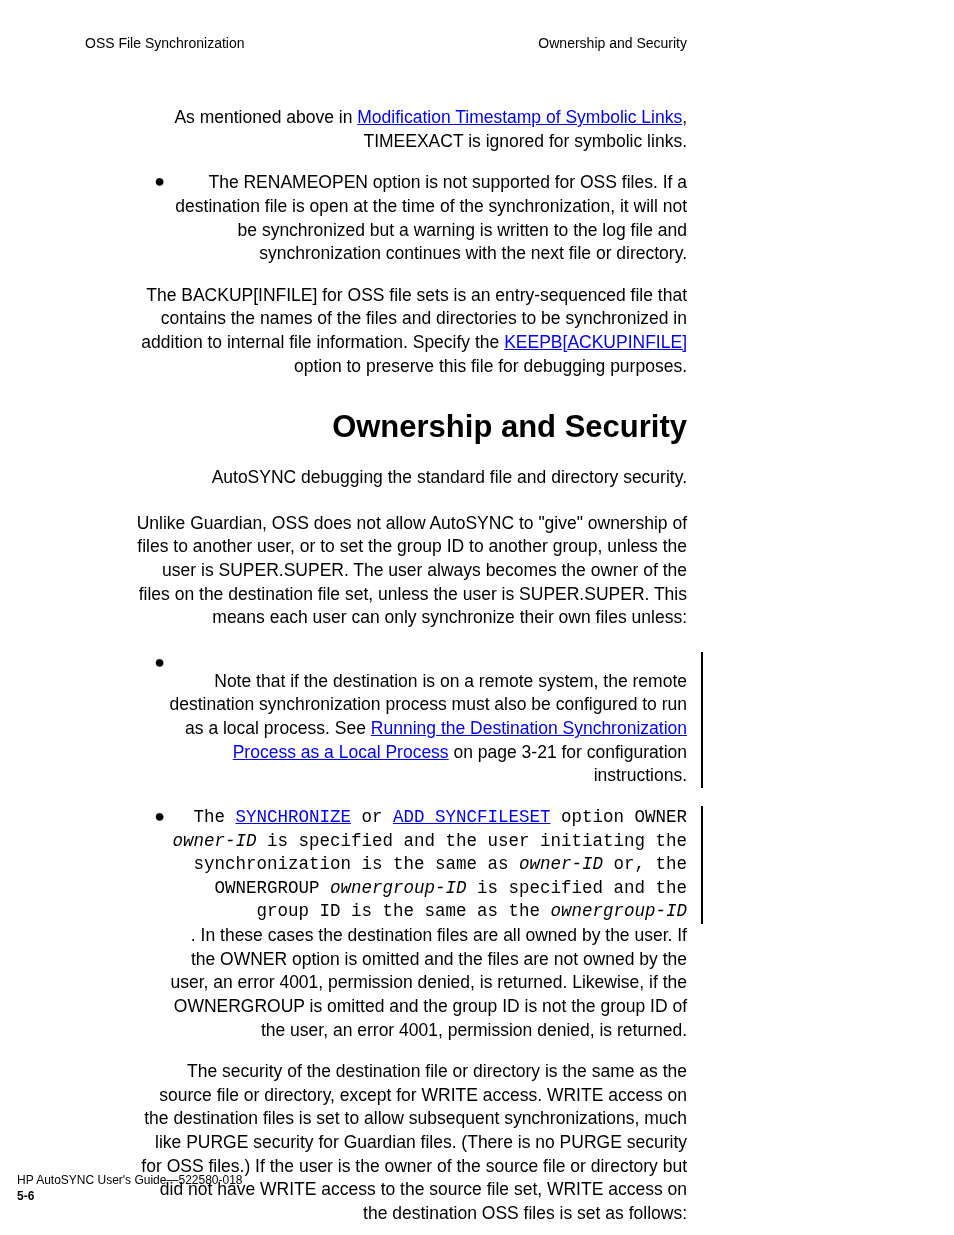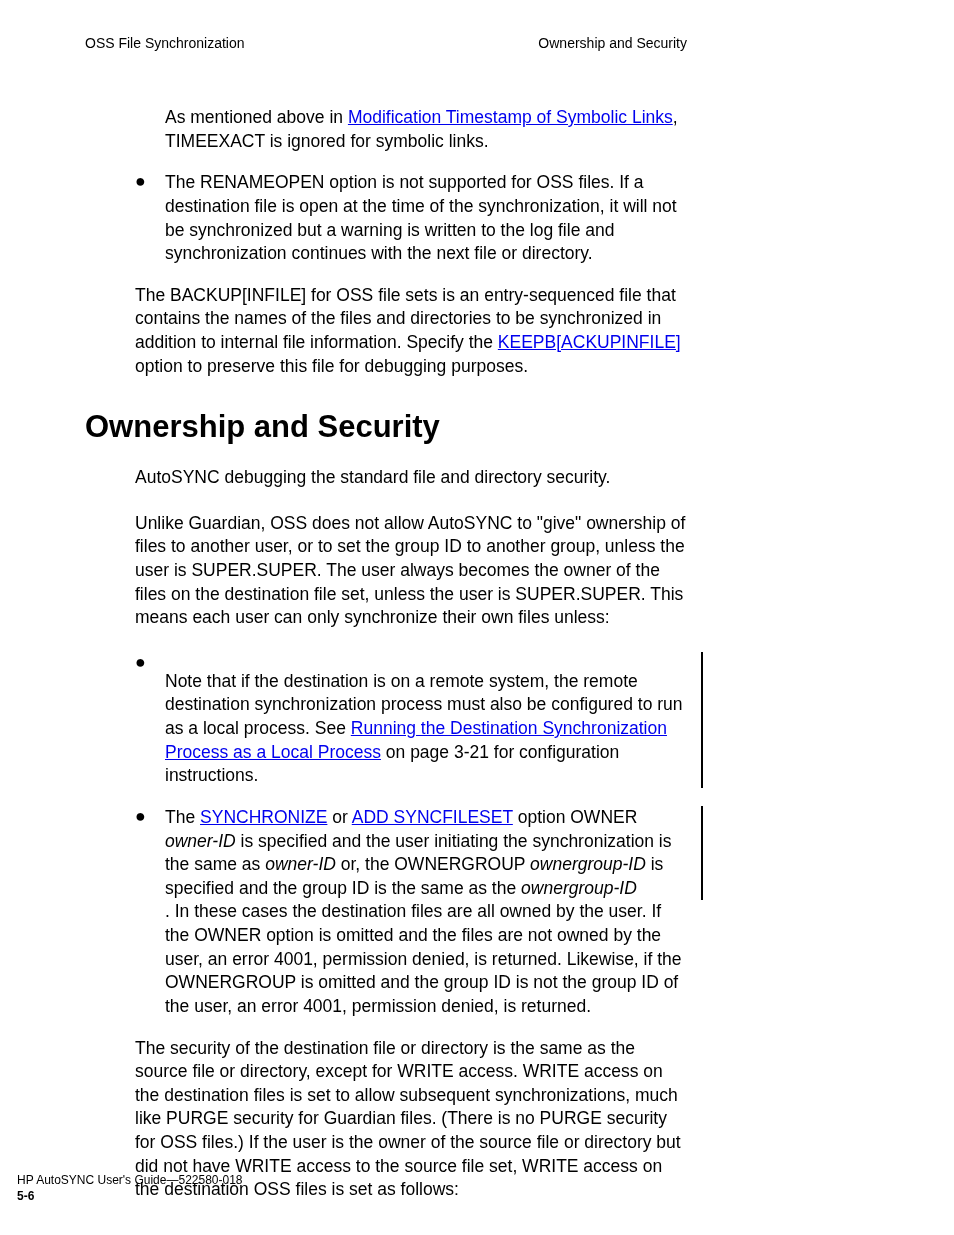--- a/index.html
+++ b/index.html
@@ -18,20 +18,21 @@
   }
   .header {
     display: flex;
     justify-content: space-between;
     font-size: 14px;
     margin-bottom: 55px;
   }
   .content {
     font-size: 17.5px;
     line-height: 1.35;
+    text-align: right;
   }
   .indent-para {
     margin-left: 80px;
     margin-bottom: 18px;
   }
   .flush-para {
     margin-left: 50px;
     margin-bottom: 22px;
   }
   .bullet-row {
@@ -123,21 +124,21 @@
       <div class="bullet-text">
         <div class="sub-block">
           <span>Note that if the destination is on a remote system, the remote destination synchronization process must also be configured to run as a local process. See </span><a class="link" href="#">Running the Destination Synchronization Process as a Local Process</a><span> on page 3-21 for configuration instructions.</span>
         </div>
       </div>
     </div>
 
     <div class="bullet-row">
       <div class="bullet">●</div>
       <div class="bullet-text">
-        <span class="change-bar" style="display:block;">
+        <span class="change-bar" style="display:block;font-family:Liberation Mono, monospace;">
           <span>The </span><a class="link" href="#">SYNCHRONIZE</a><span> or </span><a class="link" href="#">ADD SYNCFILESET</a><span> option OWNER </span><span class="italic">owner-ID</span><span> is specified and the user initiating the synchronization is the same as </span><span class="italic">owner-ID</span><span> or, the OWNERGROUP </span><span class="italic">ownergroup-ID</span><span> is specified and the group ID is the same as the </span><span class="italic">ownergroup-ID</span>
         </span>
         <span>. In these cases the destination files are all owned by the user. If the OWNER option is omitted and the files are not owned by the user, an error 4001, permission denied, is returned. Likewise, if the OWNERGROUP is omitted and the group ID is not the group ID of the user, an error 4001, permission denied, is returned.</span>
       </div>
     </div>
 
 
     <div class="flush-para">The security of the destination file or directory is the same as the source file or directory, except for WRITE access. WRITE access on the destination files is set to allow subsequent synchronizations, much like PURGE security for Guardian files. (There is no PURGE security for OSS files.) If the user is the owner of the source file or directory but did not have WRITE access to the source file set, WRITE access on the destination OSS files is set as follows:</div>
 
   </div>

